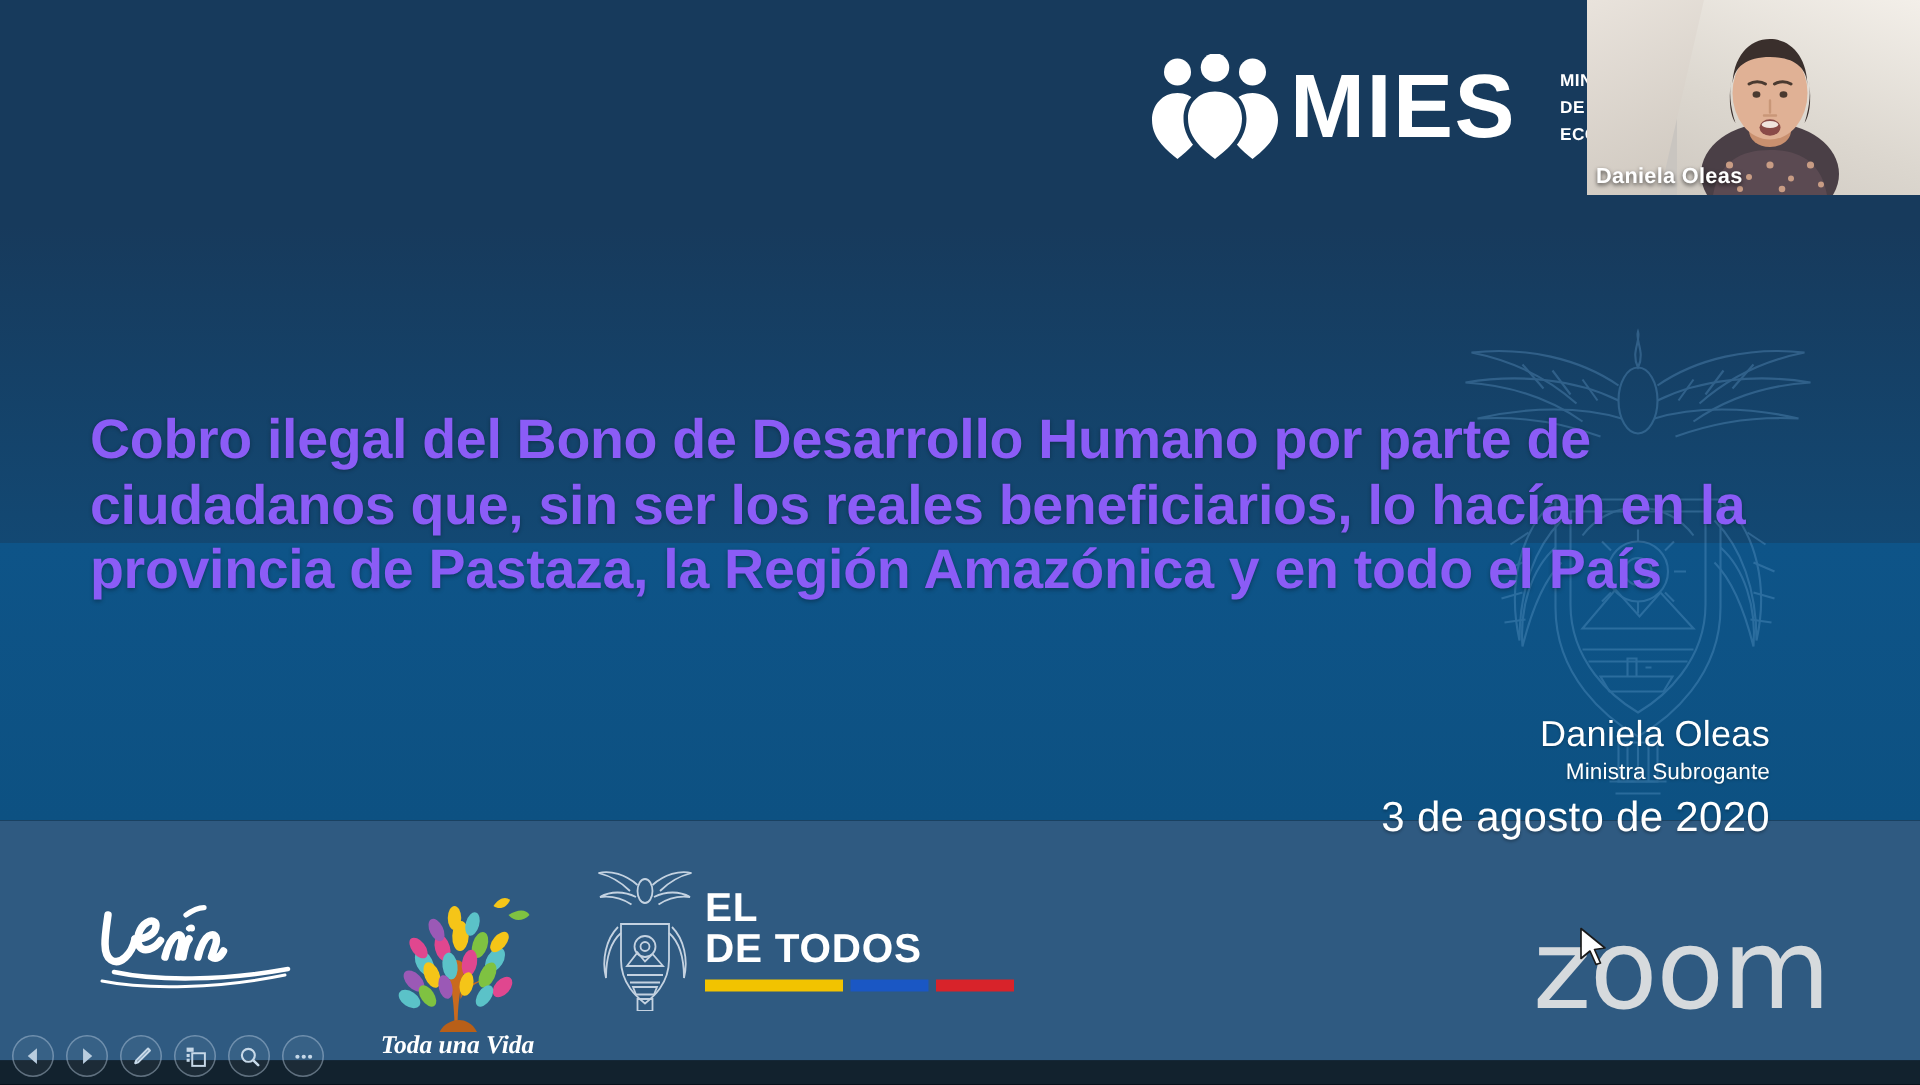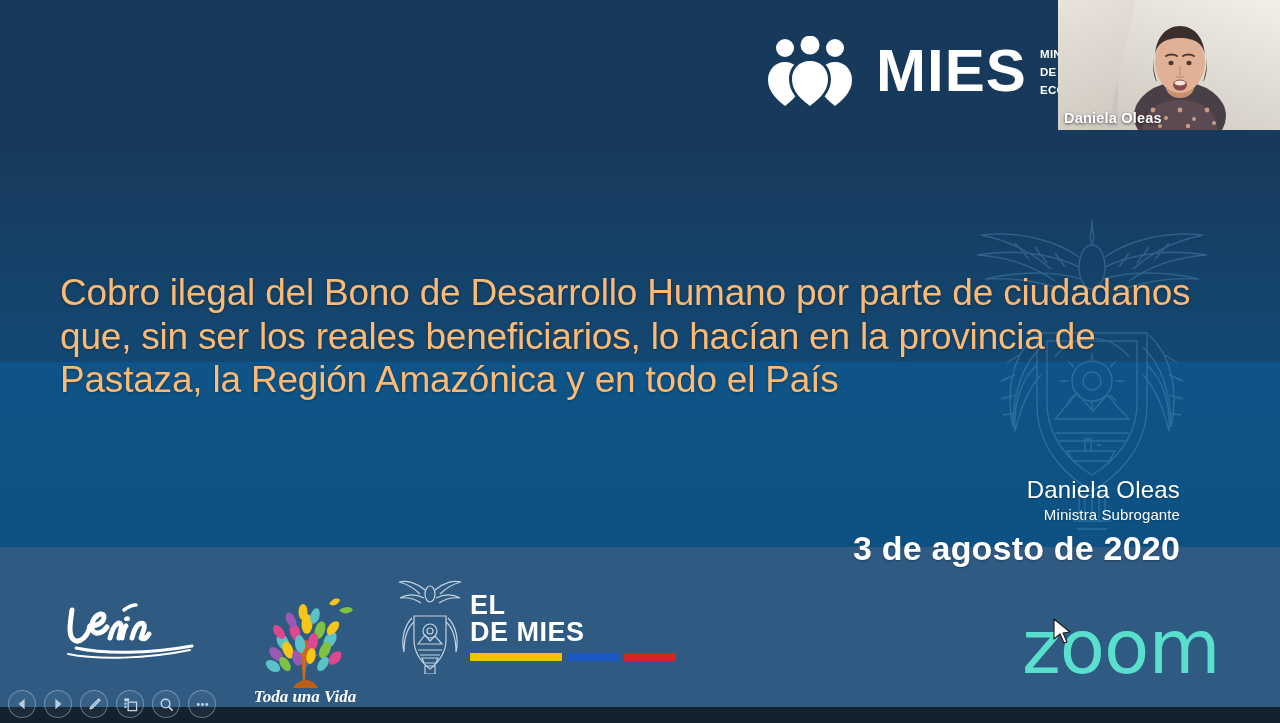--- a/index.html
+++ b/index.html
@@ -20,56 +20,56 @@
   #wash { position:absolute; left:0; top:150px; width:1280px; height:212px;
           background:linear-gradient(180deg,rgba(18,70,112,0) 0%,rgba(15,84,134,.55) 100%);
           pointer-events:none; }
 
   
   #watermark { position:absolute; left:955px; top:205px; width:275px; height:360px;
                opacity:.30; pointer-events:none; }
   #watermark svg { width:100%; height:100%; display:block; }
 
   
-  #mies { position:absolute; left:768px; top:36px; display:flex; align-items:center; gap:24px; }
+  #mies { position:absolute; left:768px; top:36px; display:flex; align-items:center; gap:8px; }
   #mies-mark { width:84px; height:70px; }
   #mies-word { color:#fff; font-size:60px; font-weight:bold; letter-spacing:1px;
                line-height:1; font-family:"Liberation Sans", sans-serif; }
   #mies-sub { position:absolute; left:1040px; top:46px; width:120px;
               color:#fff; font-size:11.5px; font-weight:bold; line-height:1.55;
               letter-spacing:.3px; white-space:nowrap; }
 
   
   #title { position:absolute; left:60px; top:271px; width:1140px;
-           color:#fdba74; font-size:37px; font-weight:normal; line-height:1.18;
+           color:#8b5cf6; font-size:37px; font-weight:bold; line-height:1.18;
            letter-spacing:-.2px; text-shadow:0 1px 3px rgba(0,0,0,.30); }
 
   
   #presenter { position:absolute; right:100px; top:476px; text-align:right; color:#fff;
                text-shadow:0 1px 2px rgba(0,0,0,.28); }
   #p-name { font-size:24px; font-weight:400; line-height:1.15; letter-spacing:.2px; }
   #p-role { font-size:15px; font-weight:400; line-height:1.5; letter-spacing:.1px; }
-  #p-date { font-size:34px; font-weight:700; line-height:1.25; letter-spacing:.2px; margin-top:1px; }
+  #p-date { font-size:28px; font-weight:400; line-height:1.25; letter-spacing:.2px; margin-top:1px; }
 
   
   #logo-lenin { position:absolute; left:62px; top:592px; width:150px; height:72px; }
   #logo-tree  { position:absolute; left:243px; top:588px; width:125px; height:118px; }
   #logo-gob   { position:absolute; left:398px; top:578px; display:flex; align-items:center; gap:8px; }
   #gob-shield { width:64px; height:96px; }
   #gob-text   { color:#fff; line-height:1.0; }
   #gob-text .l { font-size:27px; font-weight:bold; letter-spacing:.5px; display:block; }
   #gob-flag { display:flex; gap:5px; margin-top:7px; }
   #gob-flag i { display:block; height:8px; }
   #gob-flag i.y { width:92px; background:#f2c300; }
   #gob-flag i.b { width:52px; background:#1a57c4; }
   #gob-flag i.r { width:52px; background:#d8232a; }
 
   
   #zoomwm { position:absolute; left:1022px; top:610px; font-size:74px; font-weight:400;
-            color:#5eead4; letter-spacing:-1px; line-height:1;
+            color:#e5e5e5; letter-spacing:-1px; line-height:1;
             font-family:"DejaVu Sans", sans-serif; opacity:.92; }
 
   
   #cursor { position:absolute; left:1052px; top:618px; width:22px; height:30px; }
 
   
   #webcam { position:absolute; right:0; top:0; width:222px; height:130px;
             overflow:hidden; background:#c9c5c0; }
   #wc-bgR { position:absolute; left:60px; top:0; width:162px; height:130px;
             background:linear-gradient(200deg,#f3efe9 0%,#dcd7cf 60%,#cfc9c1 100%); }
@@ -235,21 +235,21 @@
         <path d="M20 66l7-9 5 6 5-5 7 8z"></path>
         <path d="M20 72h24M22 77h20"></path>
         <path d="M24 80h16l-2 5H26z"></path>
         <path d="M14 40C6 48 3 62 6 74 6 60 9 50 16 44"></path>
         <path d="M50 40c8 8 11 22 8 34 0-14-3-24-10-30"></path>
         <path d="M27 88h10v8H27z"></path>
       </svg>
     </div>
     <div id="gob-text">
       <span class="l">EL</span>
-      <span class="l">DE MIES</span>
+      <span class="l">DE TODOS</span>
       <div id="gob-flag">
         <i class="y"></i>
         <i class="b"></i>
         <i class="r"></i>
       </div>
     </div>
   </div>
 
   <div id="zoomwm">zoom</div>
   <div id="cursor">

